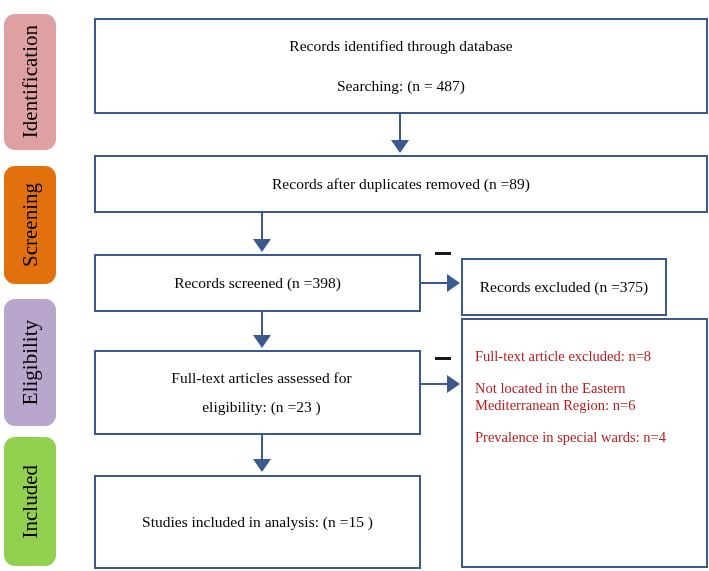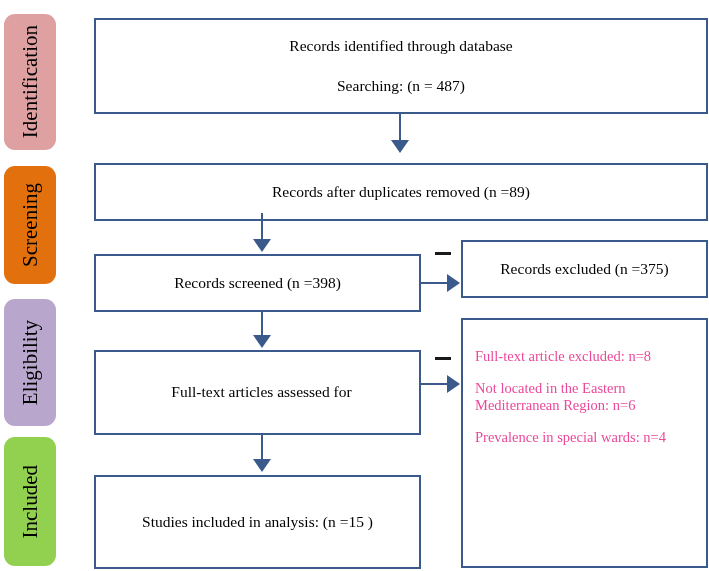--- a/index.html
+++ b/index.html
@@ -54,38 +54,38 @@
     justify-content: center;
     text-align: center;
     color: #000000;
     font-size: 15.5px;
     line-height: 1.05;
   }
   .box .line { display: block; white-space: nowrap; }
   .box .line + .line { margin-top: 13px; }
 
   #box-identified   { left: 94px;  top: 18px;  width: 614px; height: 96px; gap: 11px; }
-  #box-duplicates   { left: 94px;  top: 155px; width: 614px; height: 58px; margin-top: 8px; }
+  #box-duplicates   { left: 94px;  top: 155px; width: 614px; height: 58px; }
   #box-screened     { left: 94px;  top: 254px; width: 327px; height: 58px; }
-  #box-excluded     { left: 461px; top: 240px; width: 247px; height: 58px; }
+  #box-excluded     { left: 461px; top: 258px; width: 206px; height: 58px; }
   #box-fulltext     { left: 94px;  top: 350px; width: 327px; height: 85px; padding-left: 8px; }
   #box-included     { left: 94px;  top: 475px; width: 327px; height: 94px; }
 
   
   #box-reasons {
     position: absolute;
     left: 461px;
     top: 318px;
     width: 247px;
     height: 250px;
     border: 2px solid #3b5a8c;
     background: #ffffff;
     box-sizing: border-box;
     padding: 28px 0 0 12px;
-    color: #ec4899;
+    color: #b91c1c;
     font-size: 14.5px;
     line-height: 1.18;
     text-align: left;
   }
   #box-reasons .reason { margin-bottom: 15px; }
   #box-reasons .reason:last-child { margin-bottom: 12px; }
 
   
   .vline {
     position: absolute;
@@ -174,20 +174,21 @@
   <div class="box" id="box-screened">
     <span class="line">Records screened (n =398)</span>
   </div>
 
   <div class="box" id="box-excluded">
     <span class="line">Records excluded (n =375)</span>
   </div>
 
   <div class="box" id="box-fulltext">
     <span class="line">Full-text articles assessed for</span>
+    <span class="line">eligibility: (n =23 )</span>
   </div>
 
   <div class="box" id="box-included">
     <span class="line">Studies included in analysis: (n =15 )</span>
   </div>
 
   <div id="box-reasons">
     <div class="reason">Full-text article excluded: n=8</div>
     <div class="reason">Not located in the Eastern Mediterranean Region: n=6</div>
     <div class="reason">Prevalence in special wards: n=4</div>

